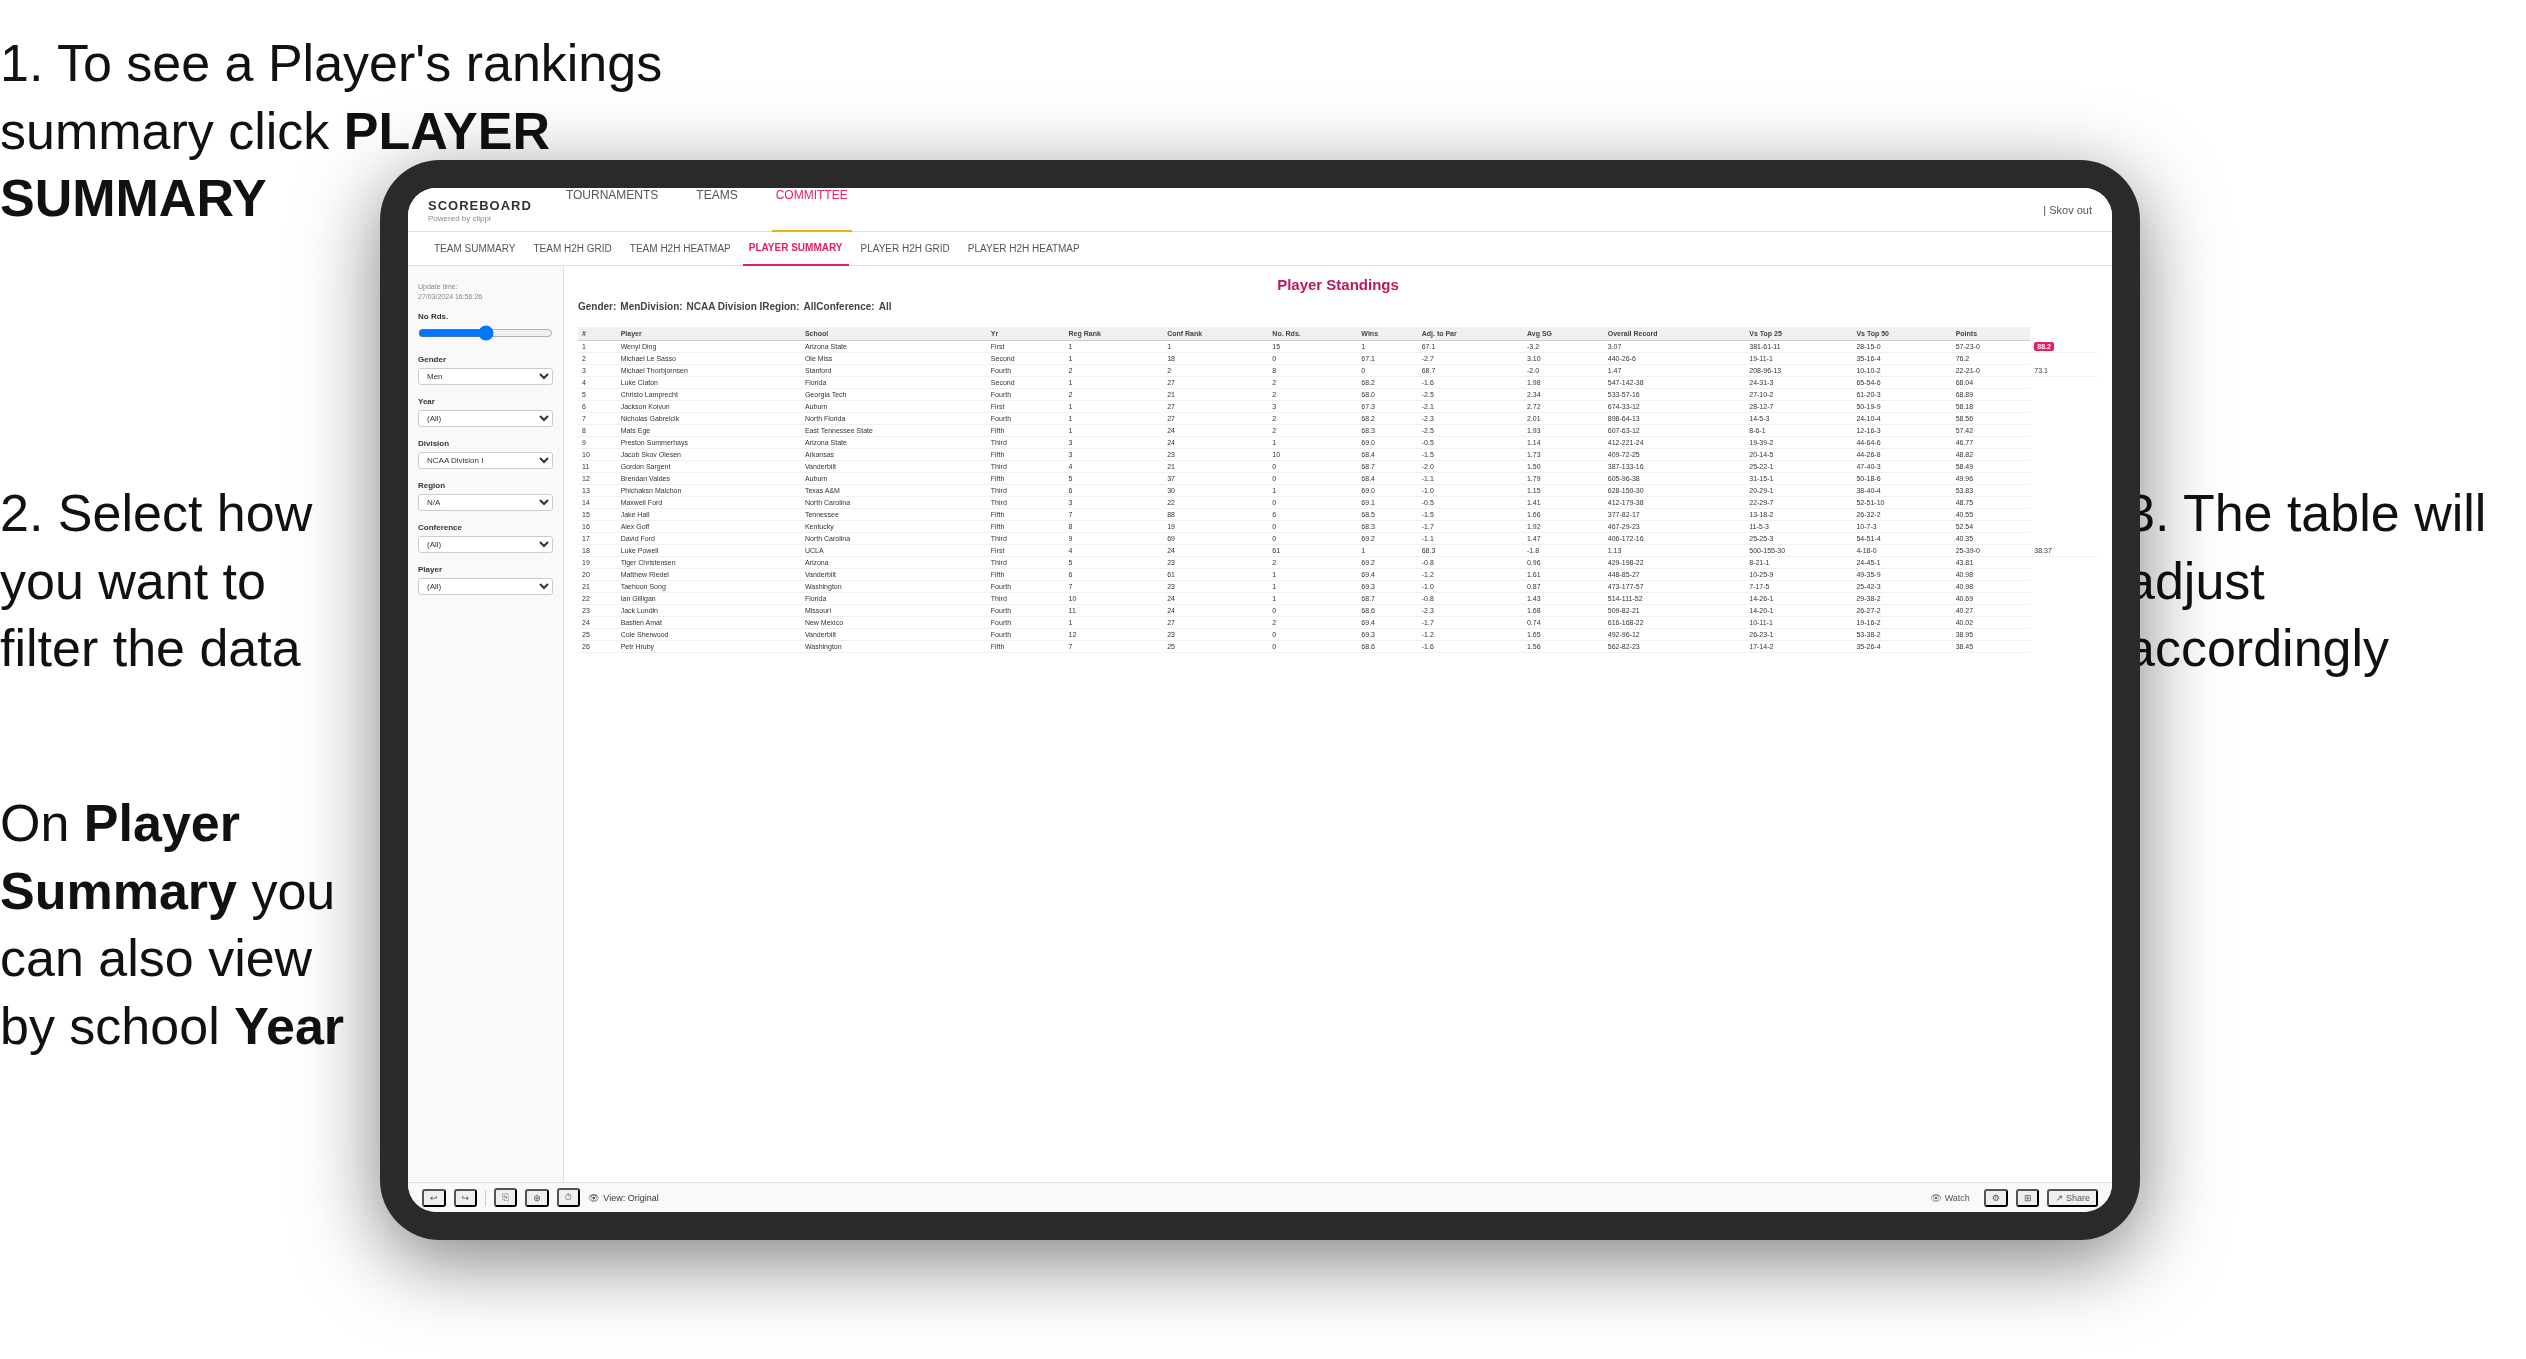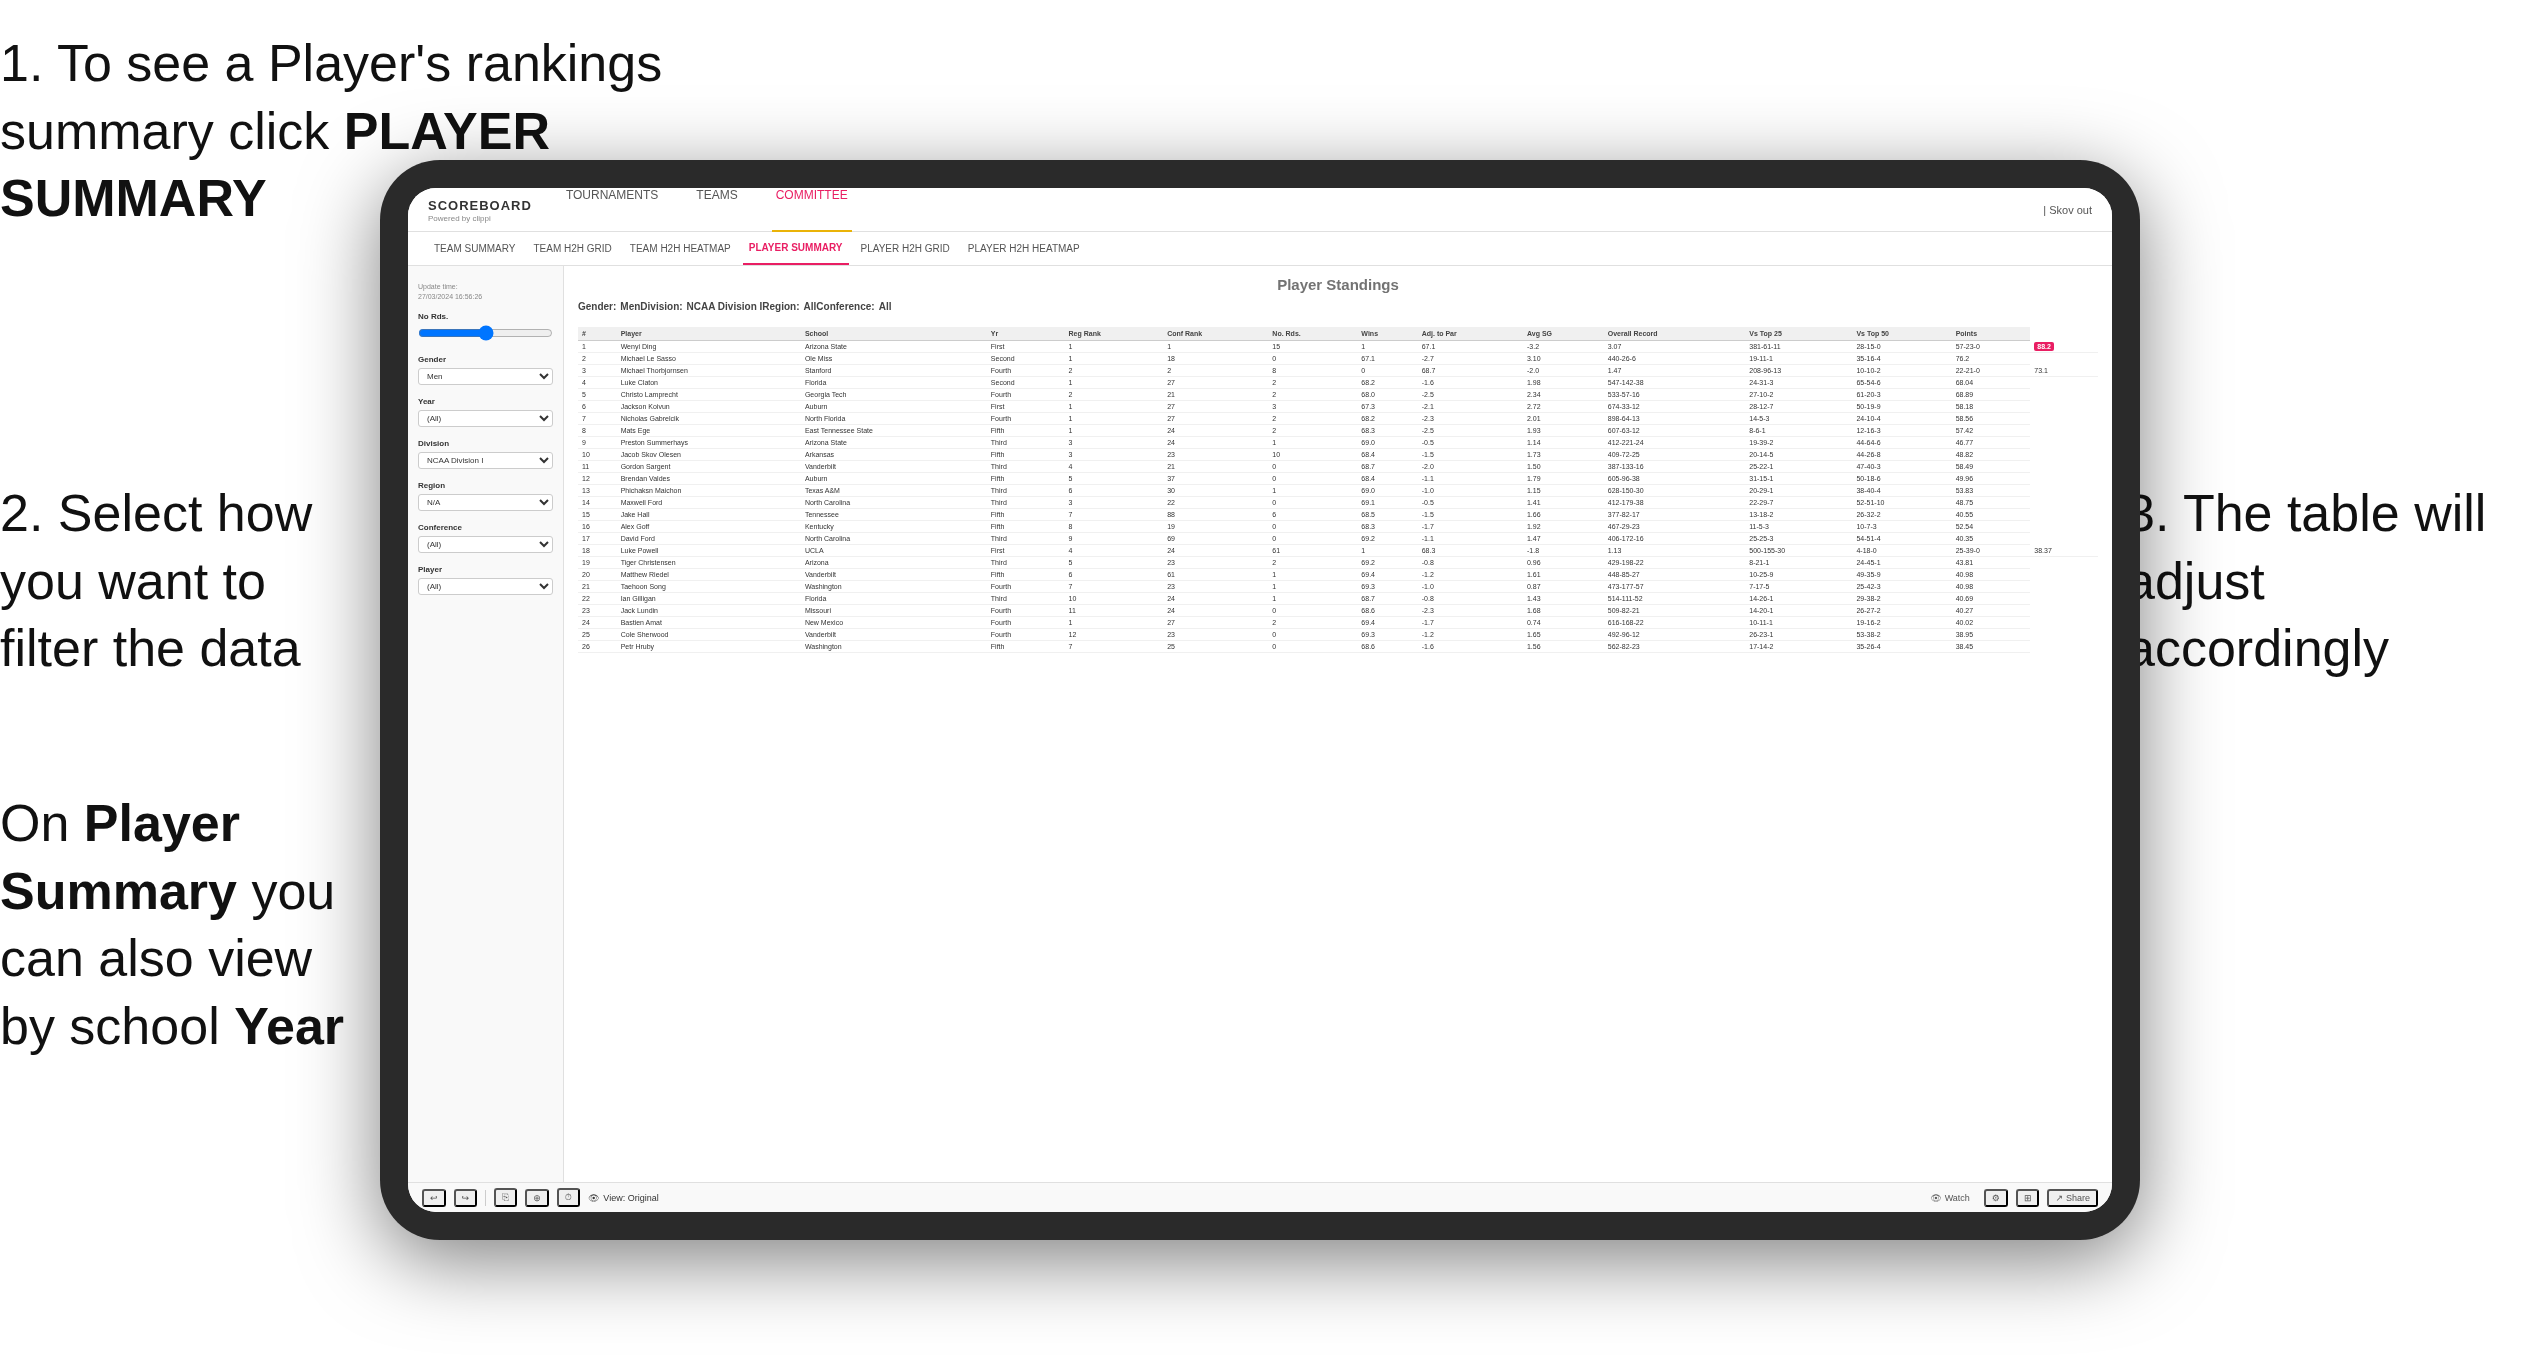--- a/index.html
+++ b/index.html
@@ -137,21 +137,21 @@
       border-bottom: 2px solid #eab308;
     }
     .nav-right {
       font-size: 11px;
       color: #555;
     }
 
     
     .sub-nav {
       display: flex;
-      align-items: flex-end;
+      align-items: center;
       background: #fff;
       border-bottom: 1px solid #e0e0e0;
       padding: 0 20px;
       height: 34px;
       flex-shrink: 0;
       gap: 6px;
     }
     .sub-nav-item {
       font-size: 10px;
       color: #555;
@@ -216,21 +216,21 @@
     
     .data-area {
       flex: 1;
       overflow: auto;
       background: #fff;
       padding: 10px 14px;
     }
     .table-title {
       font-size: 15px;
       font-weight: 700;
-      color: #737373;
+      color: #be185d;
       margin-bottom: 8px;
       text-align: center;
     }
     .table-filters-row {
       display: flex;
       margin-bottom: 15px;
       font-size: 10px;
       color: #444;
       flex-wrap: wrap;
     }

